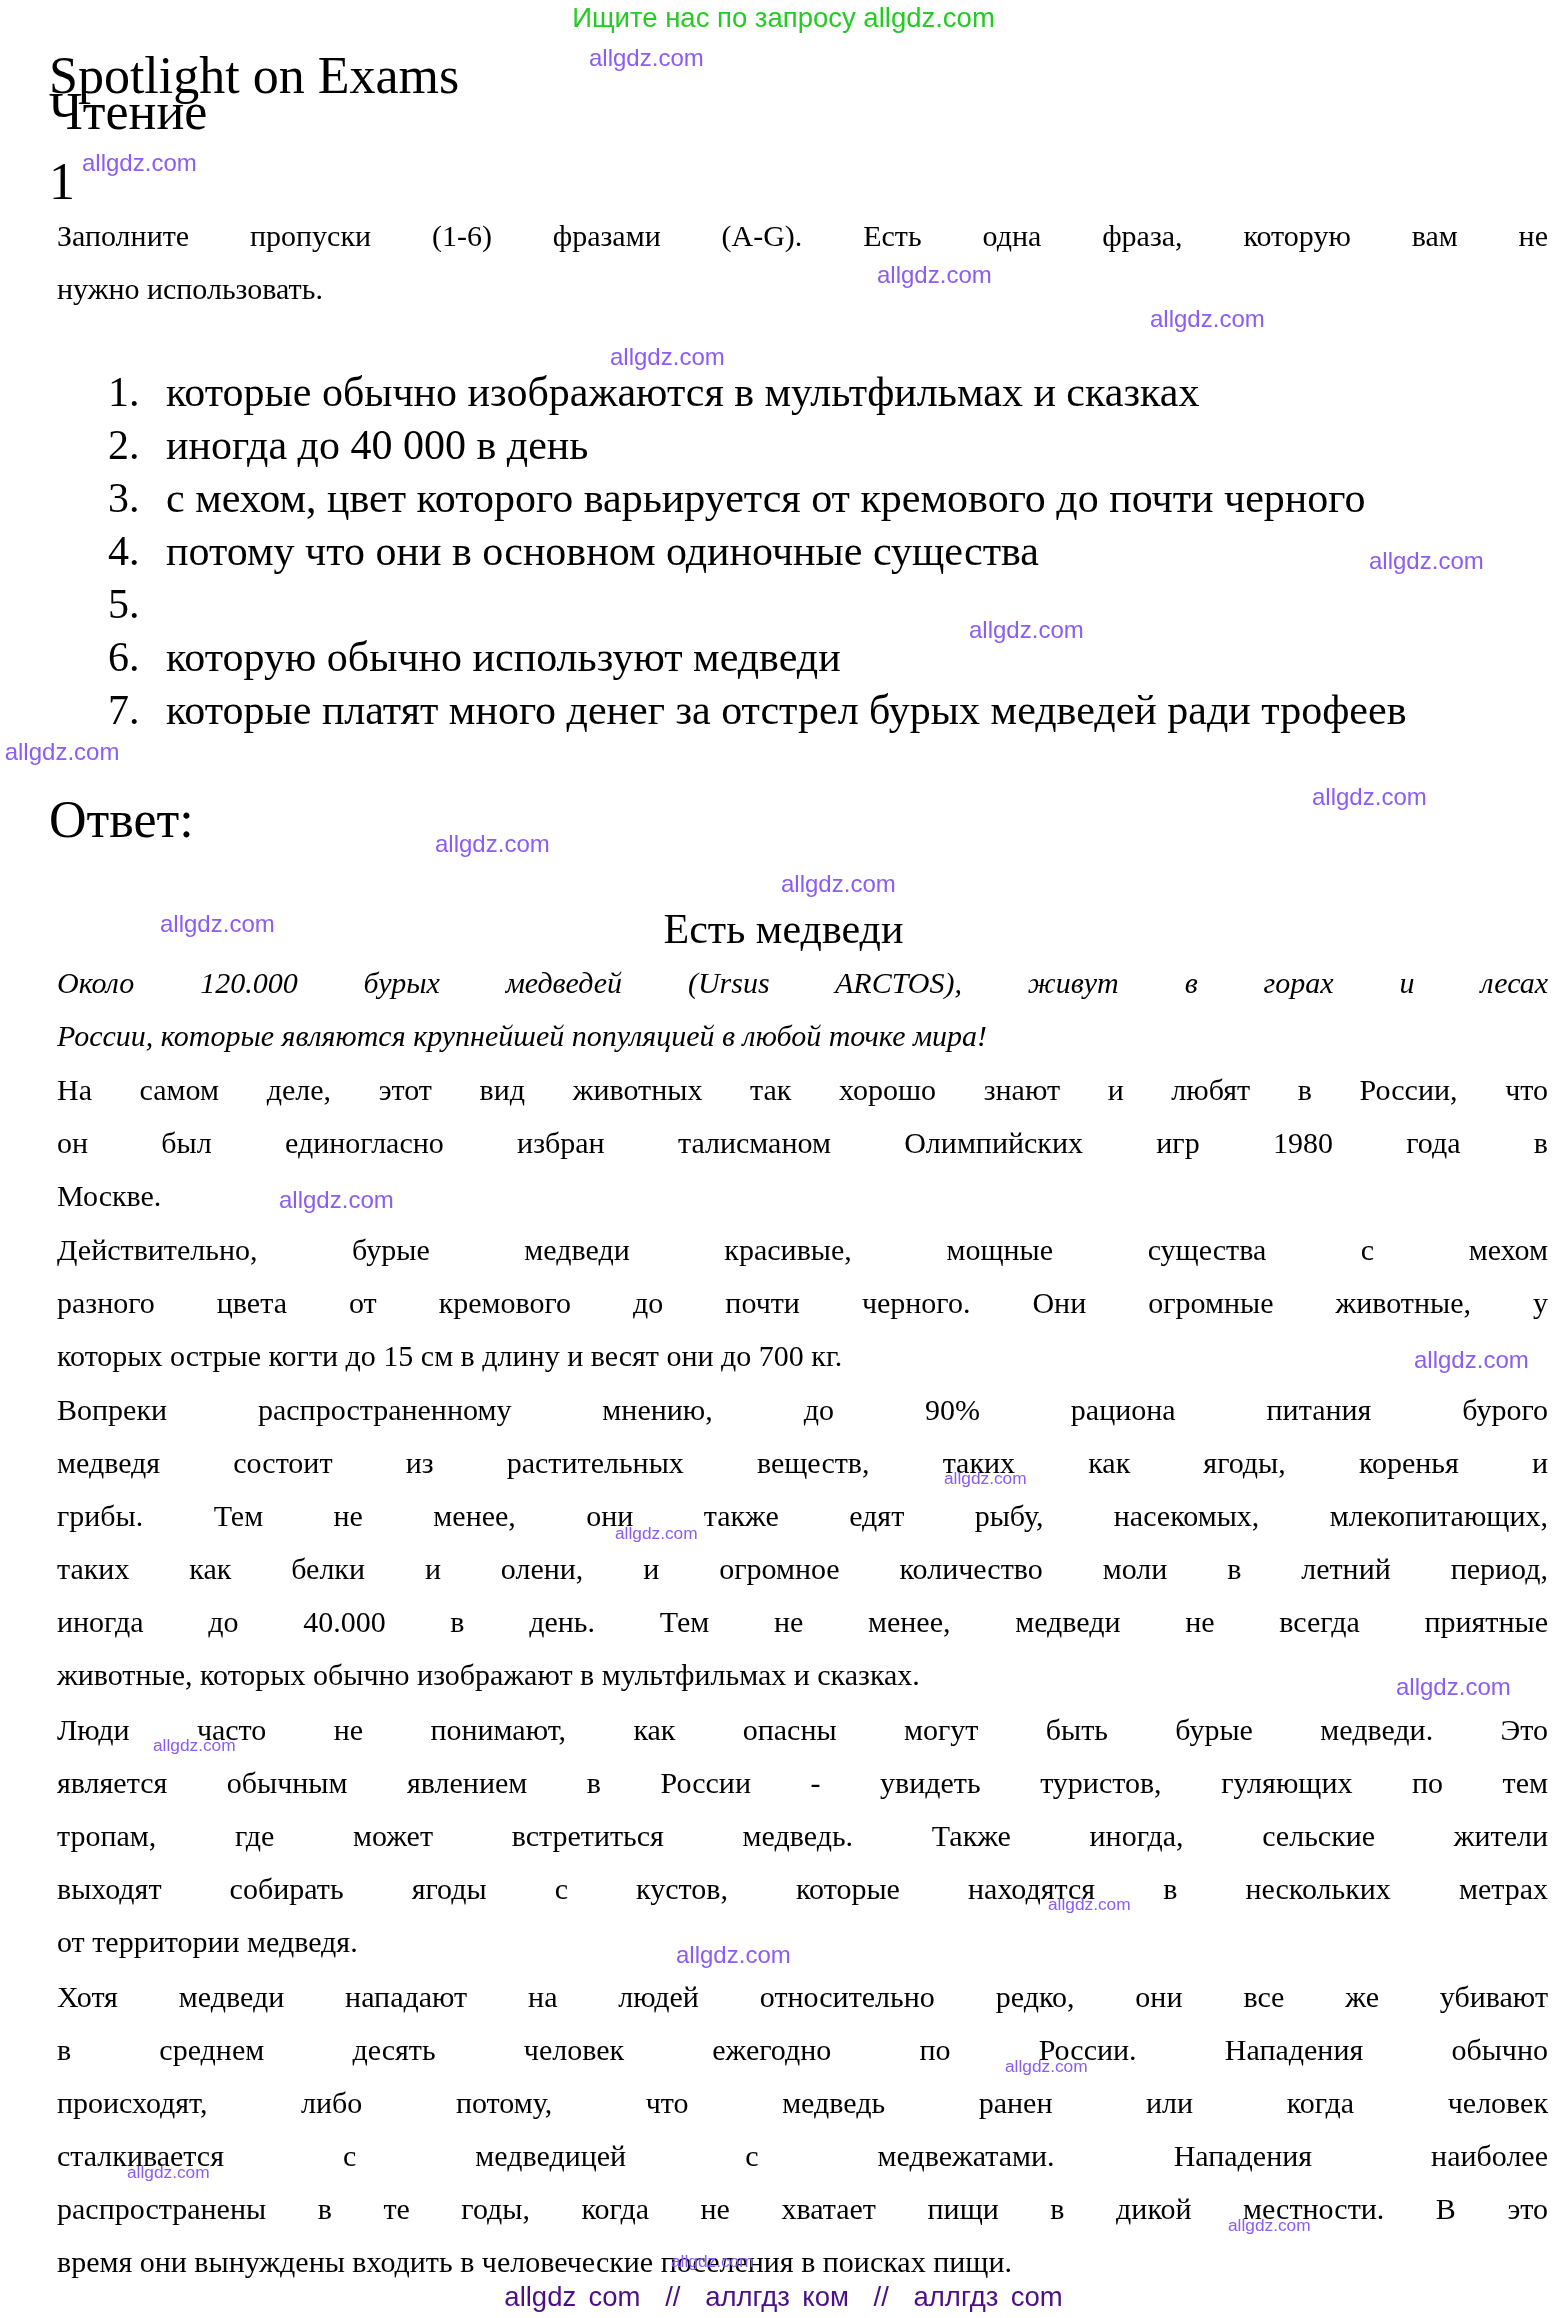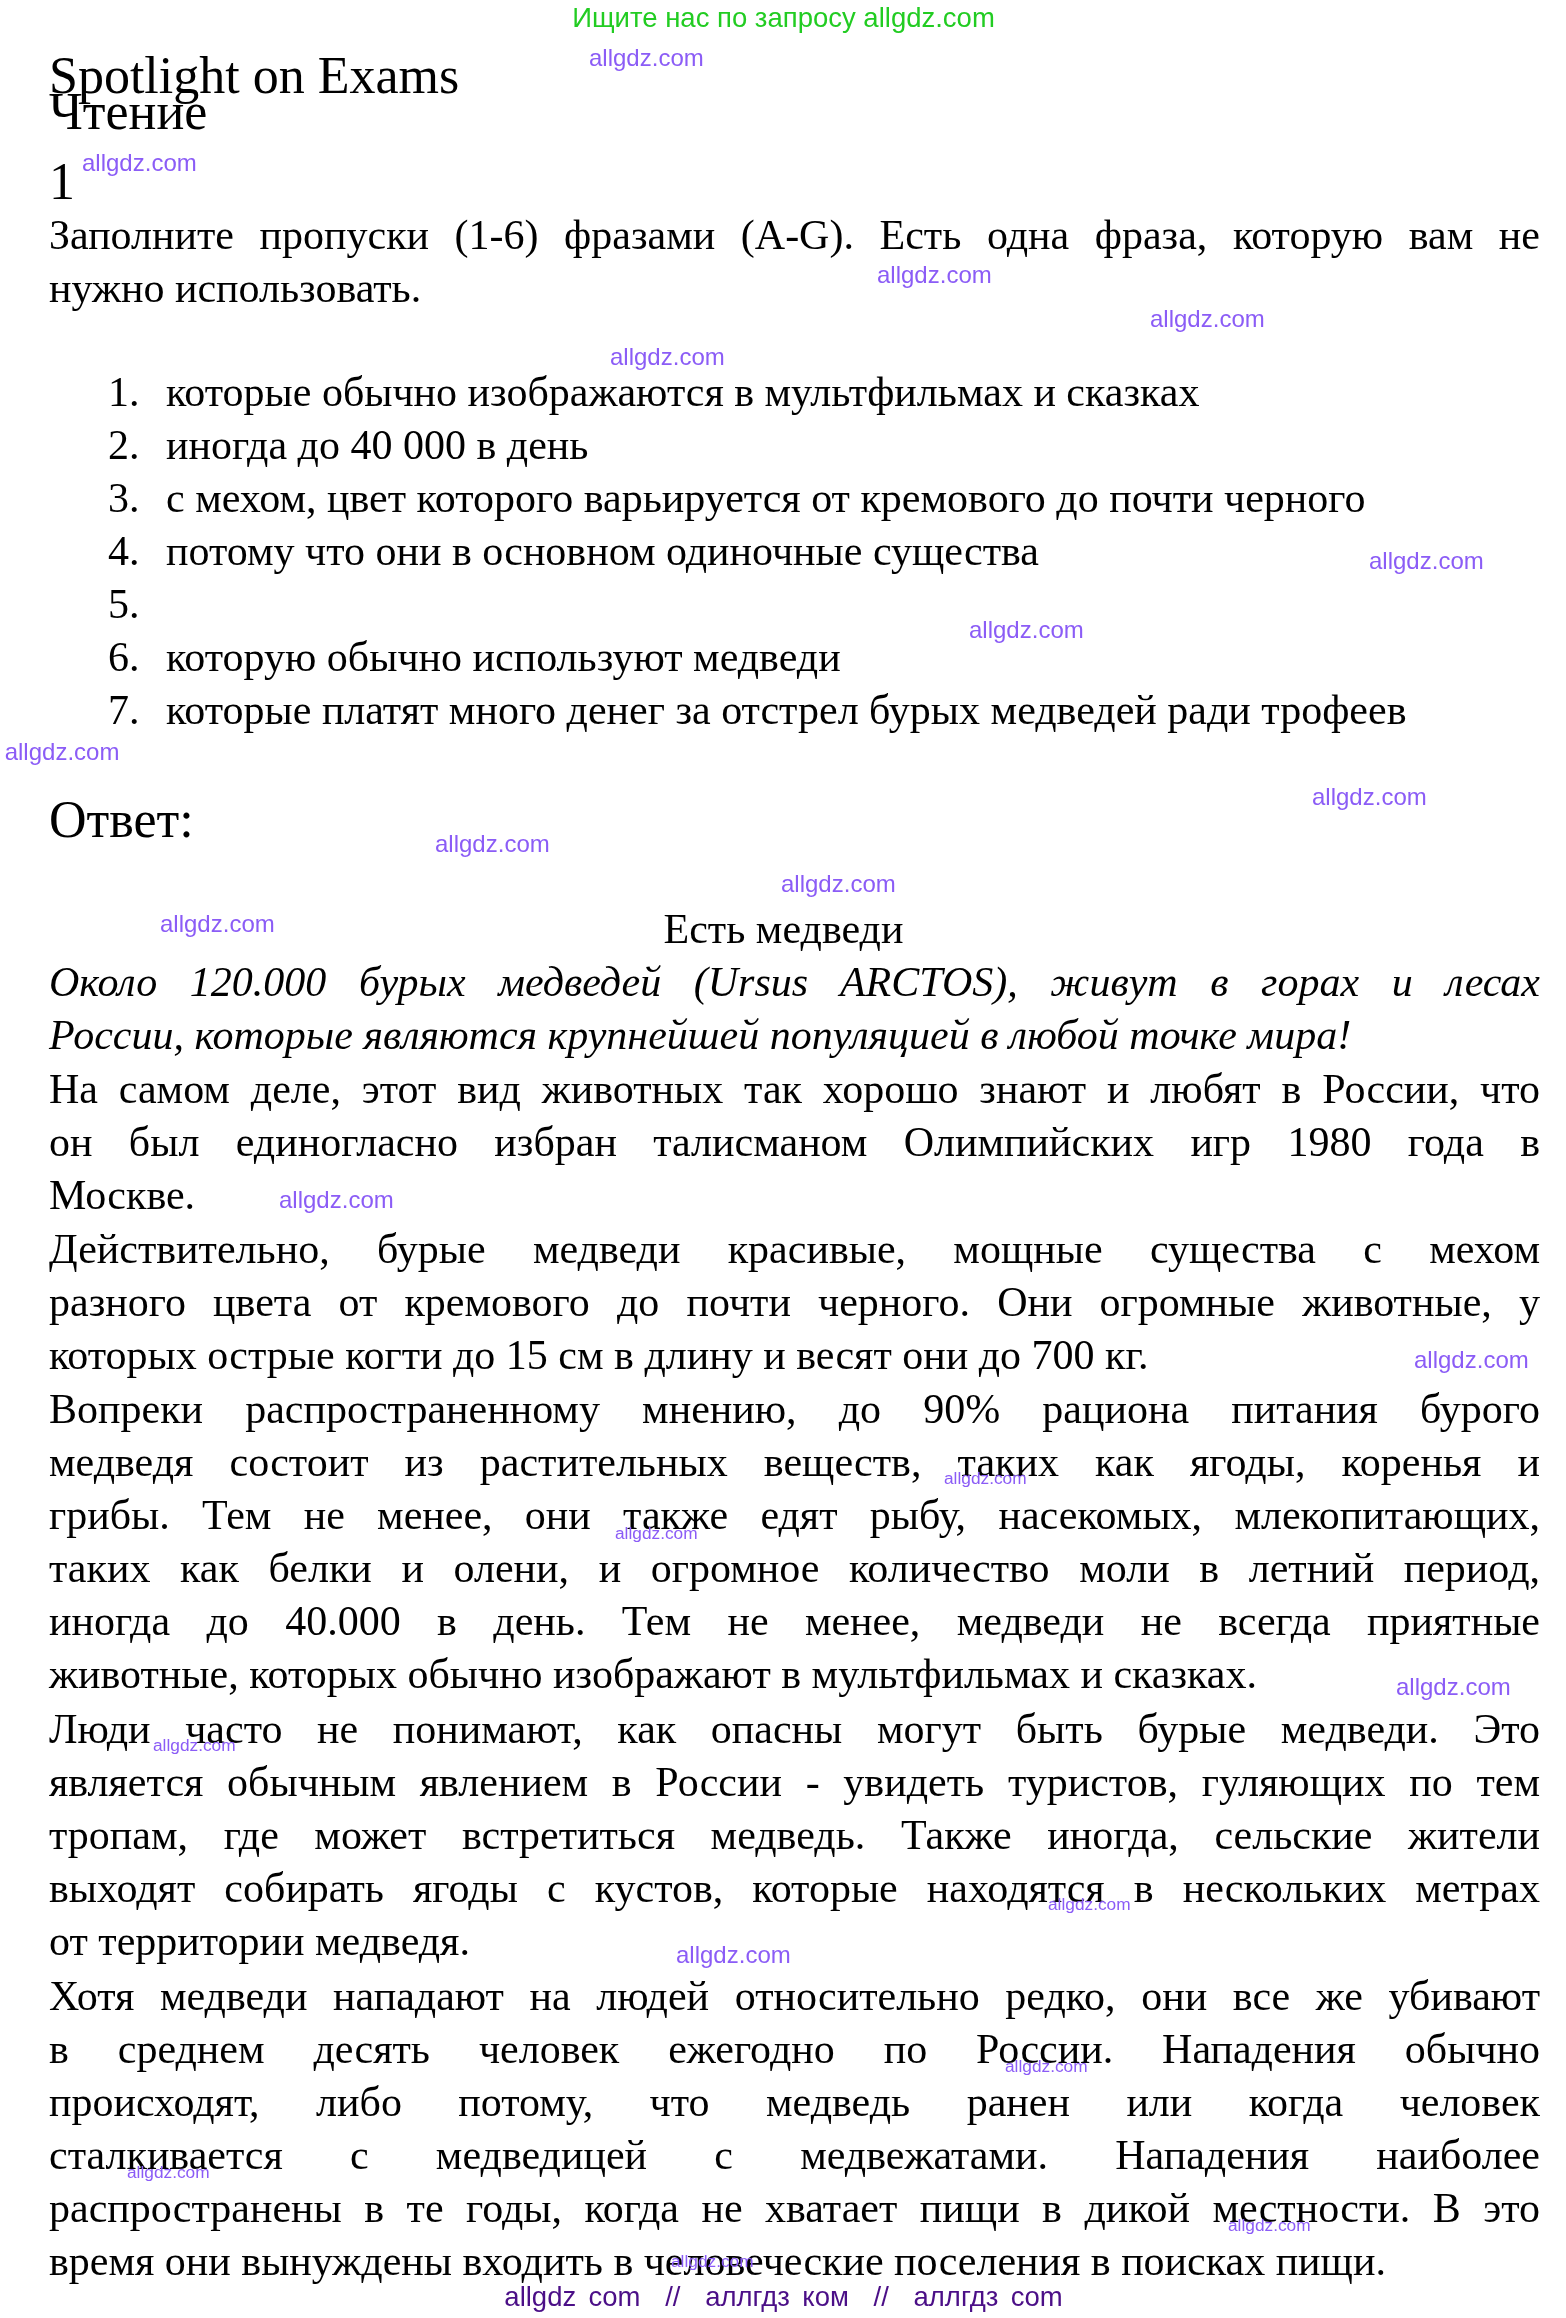--- a/index.html
+++ b/index.html
@@ -7,21 +7,21 @@
          font-family:"Liberation Serif", "DejaVu Serif", serif; color:#000; }
   .top-banner { position:absolute; left:0; width:1567px; top:0; text-align:center;
                 font-family:"Liberation Sans", "DejaVu Sans", sans-serif; font-size:27.5px; line-height:35px; }
   .footer { position:absolute; left:0; width:1567px; top:2279px; text-align:center;
             font-family:"Liberation Sans", "DejaVu Sans", sans-serif; font-size:27.5px; line-height:35px; word-spacing:4.7px; }
   .serif-line { position:absolute; left:49px; font-size:52px; line-height:53px; white-space:nowrap; }
   .heading-center { position:absolute; left:0; width:1567px; text-align:center; font-size:42px; line-height:53px; }
   .list { position:absolute; left:108px; top:366px; margin:0; padding:0; list-style:none; }
   .list li { font-size:42px; line-height:53px; white-space:nowrap; display:flex; }
   .list .num { width:58px; display:inline-block; }
-  .para { position:absolute; left:49px; width:1491px; font-size:42px; line-height:53px; }
+  .para { position:absolute; left:57px; width:1491px; font-size:30px; line-height:53px; }
   .jline { display:block; text-align:justify; text-align-last:justify; white-space:nowrap; height:53px; overflow:visible; }
   .jline.last { text-align-last:left; }
   .wm { position:absolute; white-space:nowrap; font-family:"Liberation Sans", "DejaVu Sans", sans-serif; color:#8b5cf6; }
   .wm.big { font-size:24px; }
   .wm.small { font-size:17.3px; }
 </style>
 </head>
 <body>
 
 <div class="top-banner">

